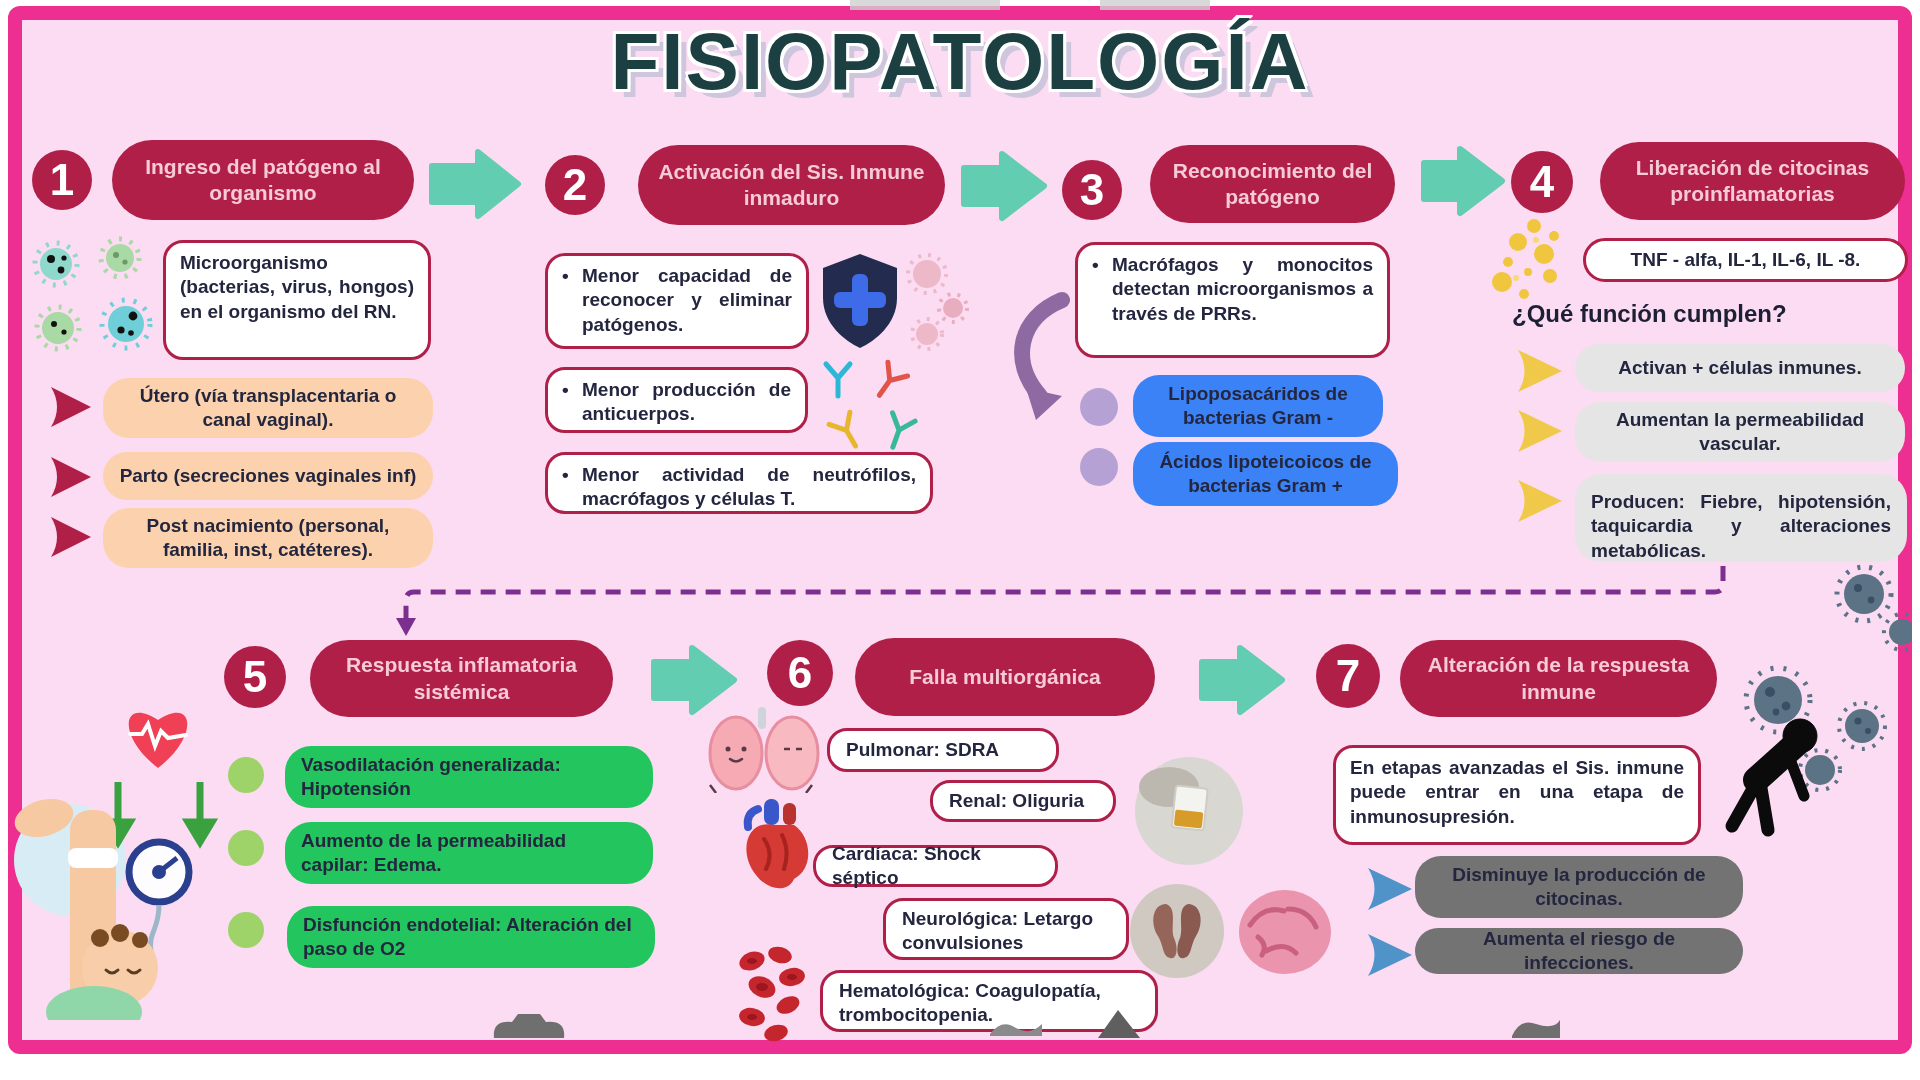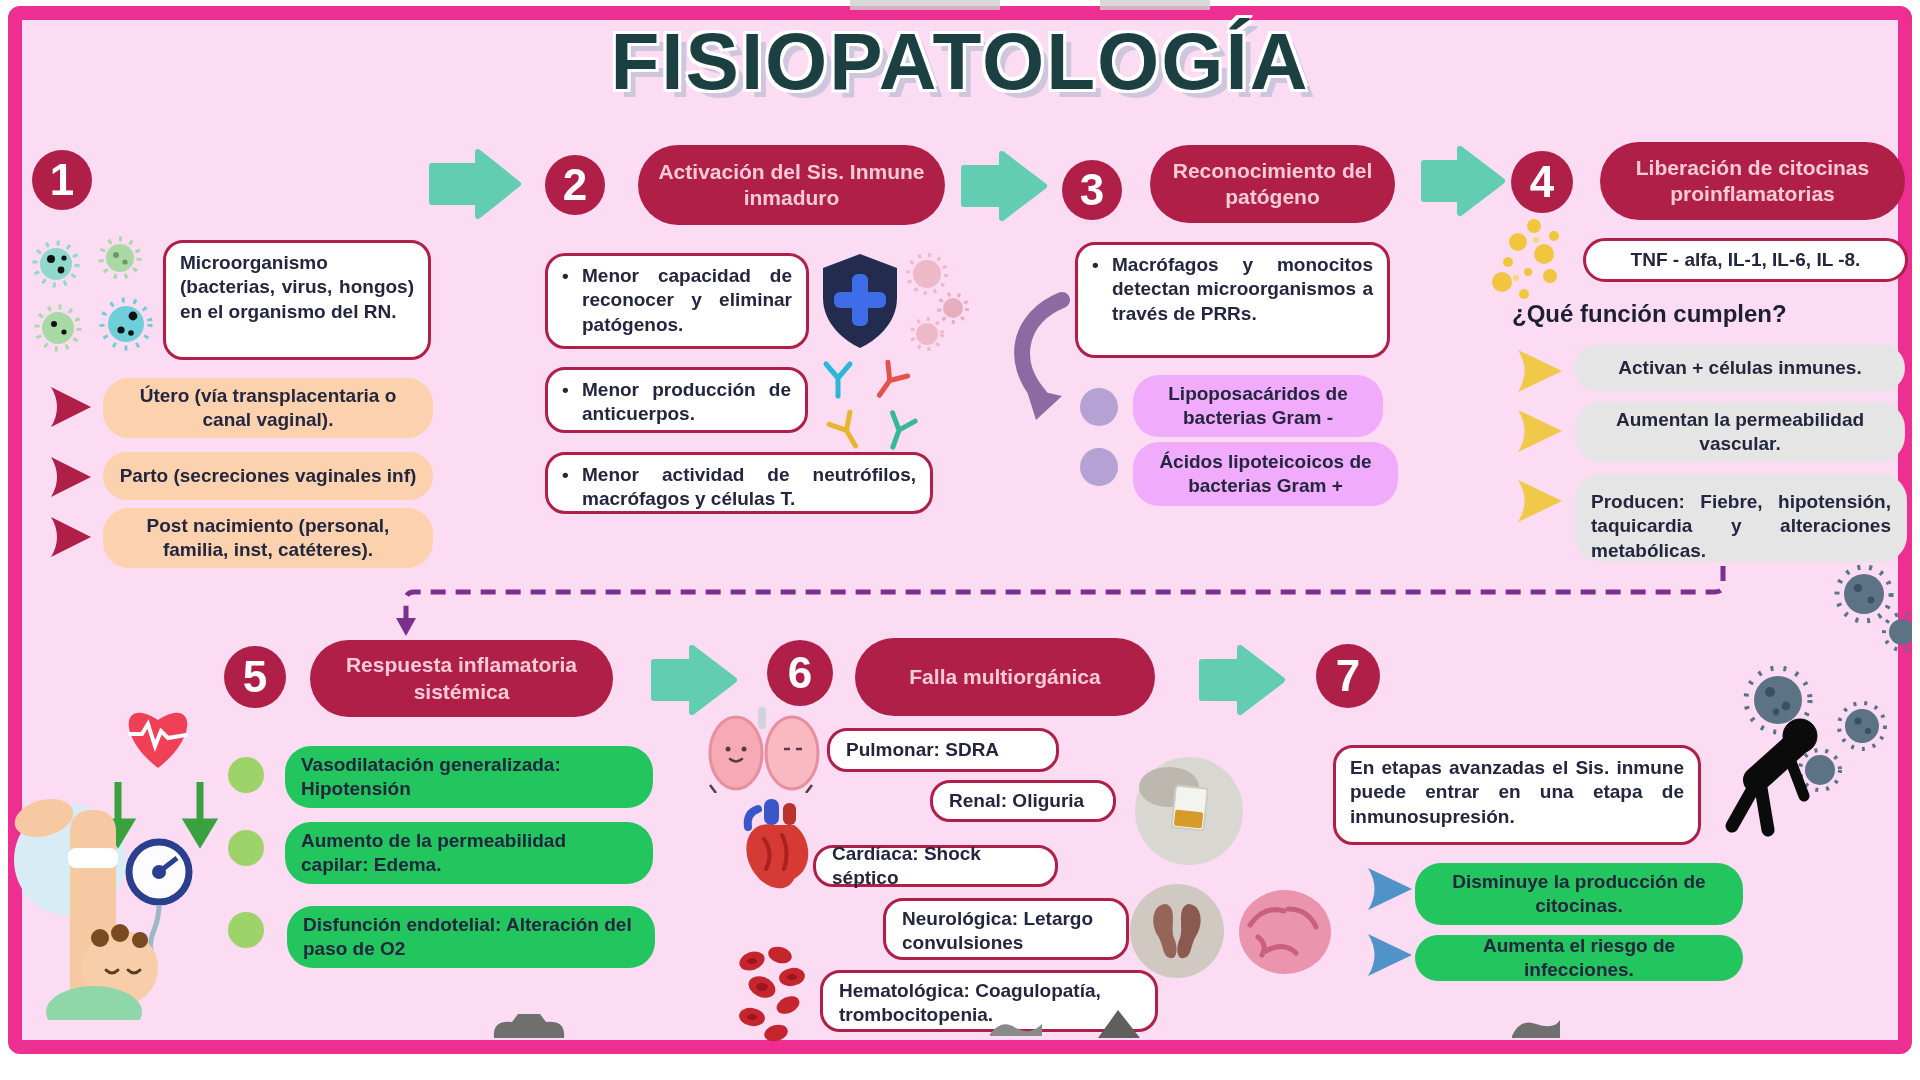--- a/index.html
+++ b/index.html
@@ -21,23 +21,23 @@
         color:#23263e;font-weight:700;font-size:19px;line-height:1.28;padding:8px 14px;box-sizing:border-box;}
   .wbox.j{text-align:justify;}
   .wbox.bul{padding-left:34px;position:absolute;}
   .bullet{position:absolute;left:14px;top:8px;}
   .pill{position:absolute;border-radius:26px;color:#23263e;font-weight:700;font-size:19px;line-height:1.28;
         display:flex;align-items:center;justify-content:center;text-align:center;padding:4px 16px;box-sizing:border-box;}
   .pill.left{justify-content:flex-start;text-align:left;}
   .pill.j{display:block;text-align:justify;padding-top:16px;}
   .peach{background:#fbd2ad;}
   .yellow{background:#e5e5e5;}
-  .lilac{background:#f0abfc;}
+  .lilac{background:#3b82f6;}
   .green{background:#22c55e;}
-  .tealp{background:#22c55e;margin-top:7px;}
+  .tealp{background:#737373;}
   .dot{position:absolute;border-radius:50%;}
   .q{position:absolute;font-weight:800;font-size:24px;color:#1d2035;}
   .b{font-weight:800;}
   svg{display:block;}
 </style>
 </head>
 <body>
 <div class="canvas">
 
 <div class="frame"></div>
@@ -61,20 +61,21 @@
     <polygon points="396,618 416,618 406,636" fill="#7d2f8f"></polygon>
   </g>
 
   <g>
     <path d="M1062,300 C1018,318 1010,362 1040,396" fill="none" stroke="#8d6ba2" stroke-width="16" stroke-linecap="round"></path>
     <polygon points="1026,388 1062,396 1036,420" fill="#8d6ba2"></polygon>
   </g>
 </svg>
 
 <div class="num" style="left:32px;top:150px;width:60px;height:60px;">1</div>
+<div class="hdr" style="left:112px;top:140px;width:302px;height:80px;">Ingreso del patógeno al organismo</div>
 
 <svg class="abs" style="left:28px;top:232px;" width="136" height="128" viewBox="0 0 136 128">
   <g>
     <circle cx="28" cy="32" r="16" fill="#8fd8cc"></circle>
         <circle cx="28" cy="32" r="21" fill="none" stroke="#8fd8cc" stroke-width="5" stroke-dasharray="3 8"></circle>
     <circle cx="23" cy="27" r="4" fill="#111"></circle>
         <circle cx="33" cy="38" r="3.4" fill="#111"></circle>
         <circle cx="36" cy="26" r="2.6" fill="#111"></circle>
     <circle cx="92" cy="26" r="14" fill="#a9d9a4"></circle>
         <circle cx="92" cy="26" r="19" fill="none" stroke="#a9d9a4" stroke-width="5" stroke-dasharray="3 8"></circle>
@@ -313,20 +314,21 @@
         <ellipse cx="62" cy="32" rx="5" ry="3"></ellipse>
         <ellipse cx="32" cy="42" rx="6" ry="4"></ellipse>
         <ellipse cx="22" cy="72" rx="5" ry="3"></ellipse>
   </g>
 </svg>
 <div class="wbox" style="left:820px;top:970px;width:338px;height:62px;padding:6px 16px;">
   <span><span class="b">Hematológica:</span><span> Coagulopatía, trombocitopenia.</span></span>
 </div>
 
 <div class="num" style="left:1316px;top:644px;width:64px;height:64px;">7</div>
+<div class="hdr" style="left:1400px;top:640px;width:317px;height:77px;">Alteración de la respuesta inmune</div>
 
 <div class="wbox j" style="left:1333px;top:745px;width:368px;height:100px;">En etapas avanzadas el Sis. inmune puede entrar en una etapa de inmunosupresión.</div>
 
 <svg class="abs" style="left:1364px;top:866px;" width="50" height="46" viewBox="0 0 50 46">
       <path d="M4,2 Q17,23 4,44 L48,23 Z" fill="#4f93c8"></path>
     </svg>
 <div class="pill tealp" style="left:1415px;top:856px;width:328px;height:62px;">Disminuye la producción de citocinas.</div>
 <svg class="abs" style="left:1364px;top:932px;" width="50" height="46" viewBox="0 0 50 46">
       <path d="M4,2 Q17,23 4,44 L48,23 Z" fill="#4f93c8"></path>
     </svg>

